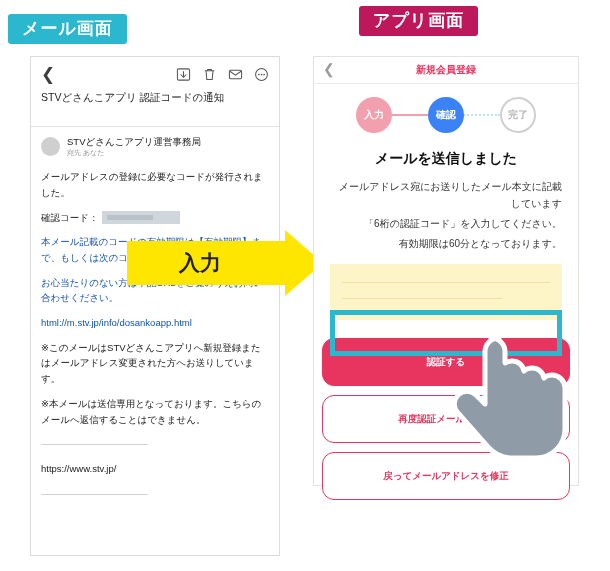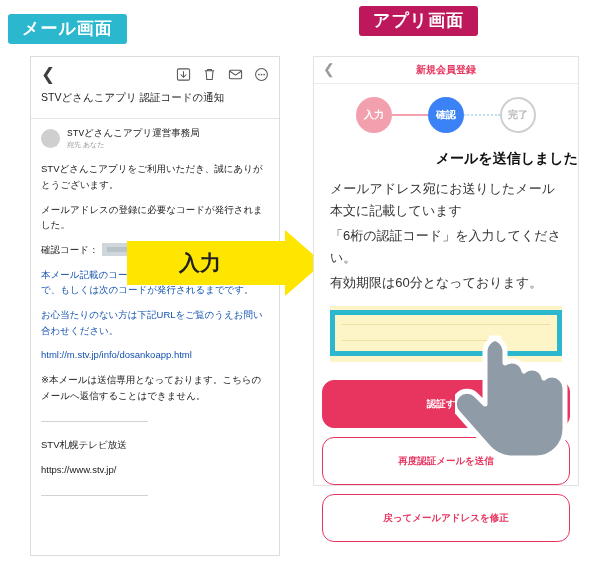--- a/index.html
+++ b/index.html
@@ -41,28 +41,28 @@
     padding:4px 10px 0 10px;box-sizing:border-box;
   }
   .mail-back{
     font-size:17px;color:#3f3f3f;line-height:1;
     font-family:"DejaVu Sans",sans-serif;
   }
   .mail-icons{margin-left:auto;display:flex;gap:11px;align-items:center;}
   .mi{width:15px;height:15px;color:#555;}
   .mi svg{display:block;}
   .mail-subject{
-    font-size:10.5px;color:#222;padding:4px 10px 13px 10px;
+    font-size:10.5px;color:#222;padding:4px 10px 21px 10px;
     border-bottom:1px solid #e3e3e3;
   }
   .mail-sender-row{display:flex;align-items:center;padding:9px 10px 6px 10px;}
   .avatar{
     width:19px;height:19px;border-radius:50%;background:#cfcfcf;flex:0 0 auto;margin-right:7px;
   }
-  .sender-name{font-size:9.5px;color:#222;line-height:1.3;font-family:Liberation Mono, monospace;}
+  .sender-name{font-size:9.5px;color:#222;line-height:1.3;}
   .sender-sub{font-size:7px;color:#999;line-height:1.3;}
   .mail-body{padding:6px 10px 0 10px;font-size:9.5px;line-height:1.65;color:#1a1a1a;}
   .mail-body p{margin:0 0 9px 0;}
   .blue{color:#1352b0;}
   .gray-line{color:#b9b9b9;letter-spacing:-0.5px;}
   .code-row{display:flex;align-items:center;gap:4px;margin:0 0 9px 0;font-size:9.5px;}
   .code-mask{
     width:78px;height:13px;background:#cfd7dc;display:inline-block;position:relative;
   }
   .code-mask:after{
@@ -100,24 +100,24 @@
   }
   .step.done{background:#f2a0ae;color:#fff;}
   .step.current{background:#3b82f6;color:#fff;}
   .step.todo{border:2px solid #cfcfcf;color:#b6b6b6;background:#fff;}
   .conn{width:36px;height:2px;background:#f2a0ae;}
   .conn.dot{
     background:none;border-top:2px dotted #bfe4ef;height:0;
   }
 
   .app-h2{
-    text-align:right;font-size:14px;font-weight:bold;color:#111;margin:13px 0 10px 0;
+    text-align:center;font-size:14px;font-weight:bold;color:#111;margin:13px 0 10px 0;
   }
   .app-p{
-    font-size:13px;color:#333;line-height:1.7;text-align:left;margin:0 0 3px 0;
+    font-size:10px;color:#333;line-height:1.7;text-align:right;margin:0 0 3px 0;
     padding:0 16px;
   }
   .yellow-box{
     margin:12px 16px 0 16px;height:56px;background:#fdf5c8;position:relative;
   }
   .yellow-box .ylines{
     position:absolute;left:12px;right:12px;top:18px;height:1px;background:#ebe0a0;
   }
   .yellow-box .yline2{
     position:absolute;left:12px;right:60px;top:34px;height:1px;background:#ebe0a0;
@@ -184,32 +184,31 @@
 
   <div class="mail-sender-row">
     <div class="avatar"></div>
     <div>
       <div class="sender-name">STVどさんこアプリ運営事務局</div>
       <div class="sender-sub">宛先 あなた</div>
     </div>
   </div>
 
   <div class="mail-body">
-    <p>STVどさんこアプリをご利用いただき、誠にありがとうございます。</p>
     <p>メールアドレスの登録に必要なコードが発行されました。</p>
     <div class="code-row">
       <span>確認コード：</span>
       <span class="code-mask"></span>
     </div>
     <p class="blue">本メール記載のコードの有効期限は【有効期限】まで、もしくは次のコードが発行されるまでです。</p>
     <p class="blue">お心当たりのない方は下記URLをご覧のうえお問い合わせください。</p>
     <p class="blue">html://m.stv.jp/info/dosankoapp.html</p>
+    <p>※このメールはSTVどさんこアプリへ新規登録またはメールアドレス変更された方へお送りしています。</p>
     <p>※本メールは送信専用となっております。こちらのメールへ返信することはできません。</p>
     <p class="gray-line">----------------------------------------</p>
-    <p>STV札幌テレビ放送</p>
     <p>https://www.stv.jp/</p>
     <p class="gray-line">----------------------------------------</p>
   </div>
 </div>
 
 <div id="arrow-wrap">
   <div class="arrow-body"></div>
   <div class="arrow-head"></div>
   <div class="arrow-label">入力</div>
 </div>

